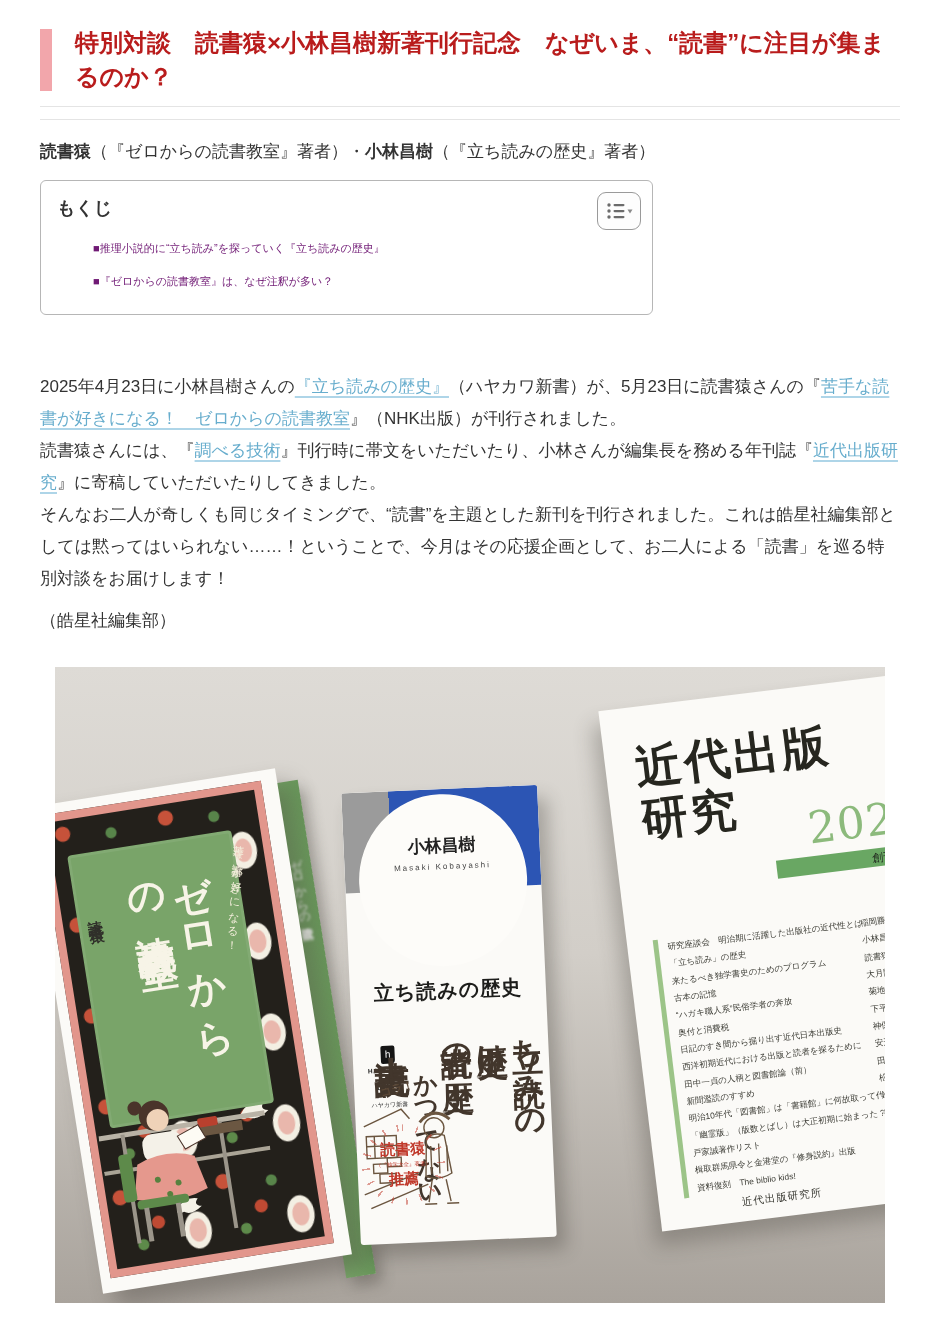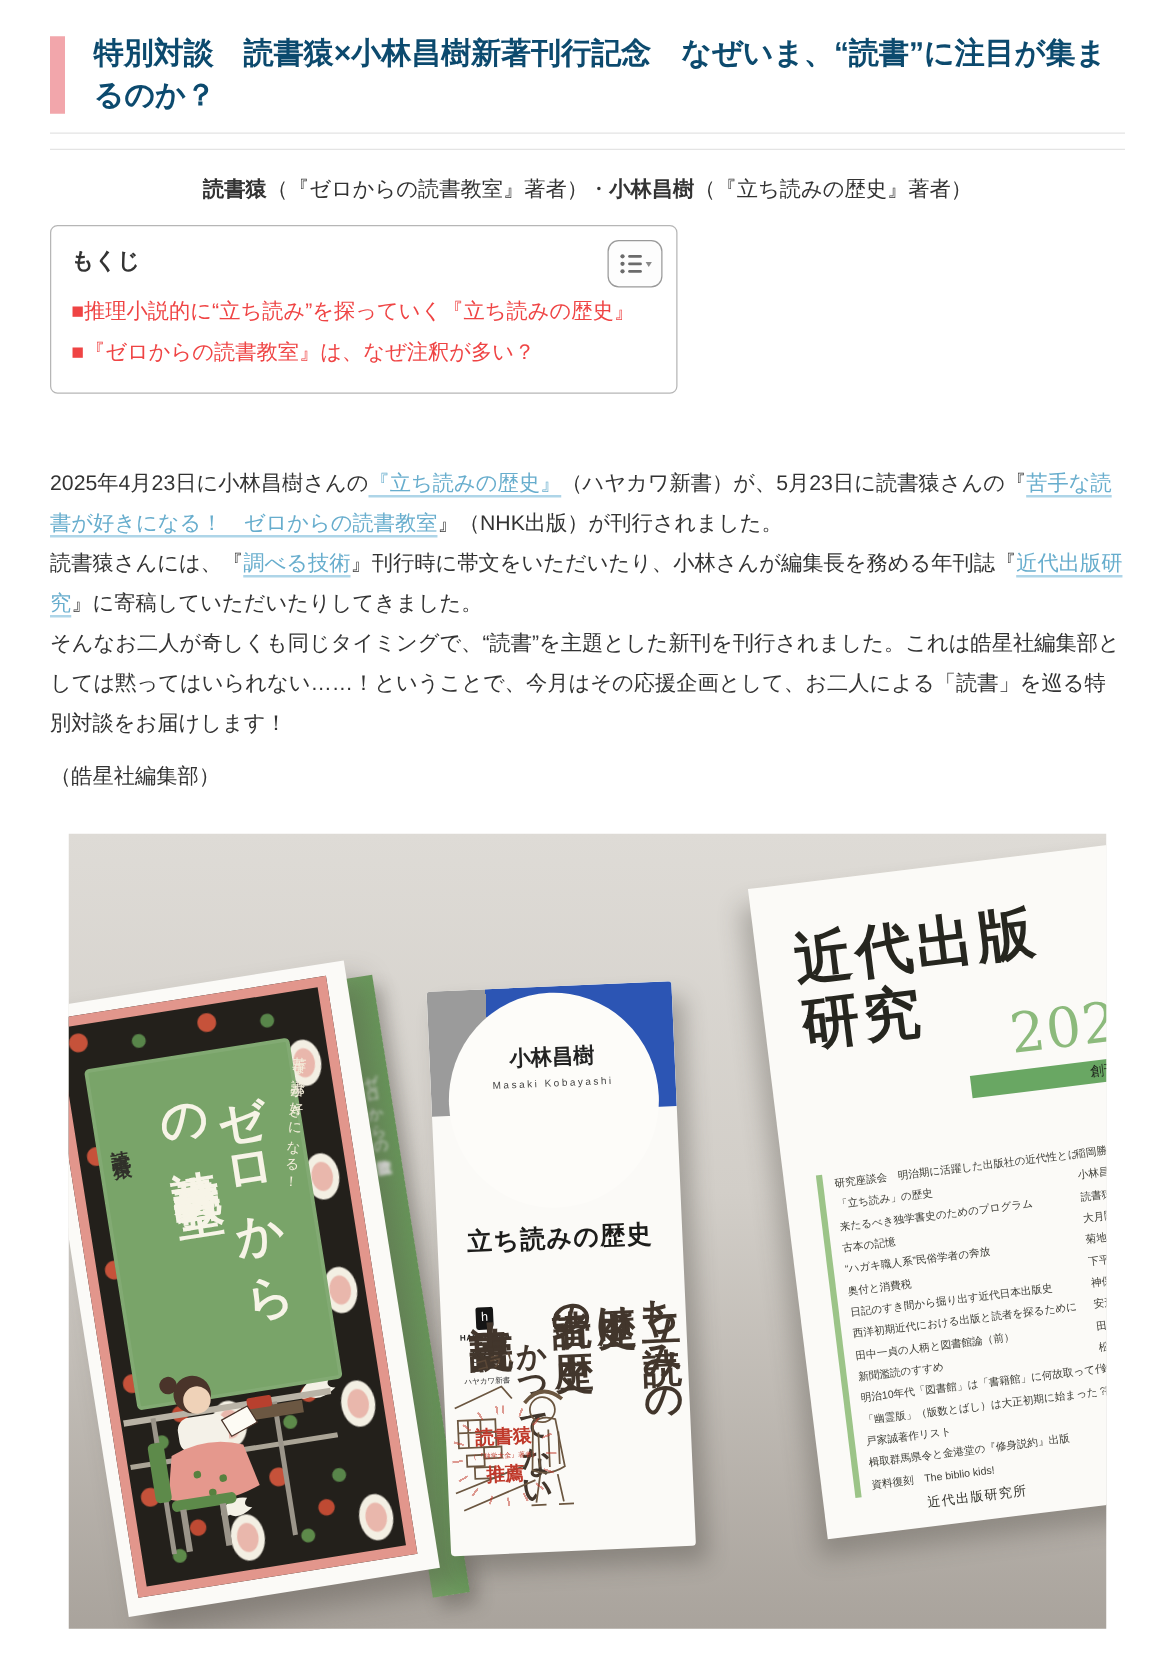--- a/index.html
+++ b/index.html
@@ -7,48 +7,48 @@
   body {
     width:940px; height:1328px; overflow:hidden;
     font-family:"Liberation Sans","DejaVu Sans",sans-serif;
     color:#333333;
   }
   .page { width:940px; padding:0 40px; }
 
   
   .title-block { position:relative; margin-top:26px; padding-left:35px; }
   .accent-bar { position:absolute; left:0; top:3px; bottom:3px; width:12px; background:#f2a6ab; }
-  h1.title { margin:0; font-size:24px; line-height:34px; font-weight:700; color:#0c4a6e; }
+  h1.title { margin:0; font-size:24px; line-height:34px; font-weight:700; color:#b91c1c; }
 
   hr.divider { border:none; border-top:1px solid #e4e4e4; margin:12px 0 0 0; }
 
   .meta-row { display:flex; align-items:center; gap:12px; margin:13px 0; font-size:17px; }
   .meta-sep { color:#555; }
   .badge {
     display:inline-block; background:#7d90d6; color:#fff; font-size:15px;
     padding:3px 13px 4px; border-radius:15px; text-decoration:none; line-height:1.3;
   }
 
-  .byline { margin:20px 0 0; text-align:center; font-size:17px; }
+  .byline { margin:20px 0 0; text-align:left; font-size:17px; }
   .byline strong { font-weight:700; }
 
   
   .toc {
-    position:relative; width:502px; margin-top:17px;
+    position:relative; width:613px; margin-top:17px;
     border:1px solid #b6b6b6; border-radius:6px; padding:15px 16px 16px;
     background:#fff;
   }
   .toc-title { font-size:18px; font-weight:700; }
   .toc-toggle {
     position:absolute; top:11px; right:11px; width:44px; height:38px;
     background:#fdfdfd; border:1px solid #9a9a9a; border-radius:9px; cursor:pointer;
     display:flex; align-items:center; justify-content:center; padding:0;
   }
   ul.toc-list { list-style:none; margin:12px 0 0; padding:0; }
-  ul.toc-list li { font-size:17px; line-height:33px; color:#ef4444; cursor:pointer; }
+  ul.toc-list li { font-size:11px; line-height:33px; color:#701a75; cursor:pointer;margin-left:36px; }
 
   
   .article-body { margin-top:56px; font-size:17px; line-height:32px; }
   .article-body p { margin:0; }
   .article-body .credit { margin-top:10px; }
   a.lnk { color:#67adcd; text-decoration:underline; text-decoration-color:#aed5e8; text-decoration-thickness:2px; text-underline-offset:4px; cursor:pointer; }
 
   
   figure.photo {
     position:relative; width:830px; height:636px; margin:30px 0 0 15px; padding:0;

